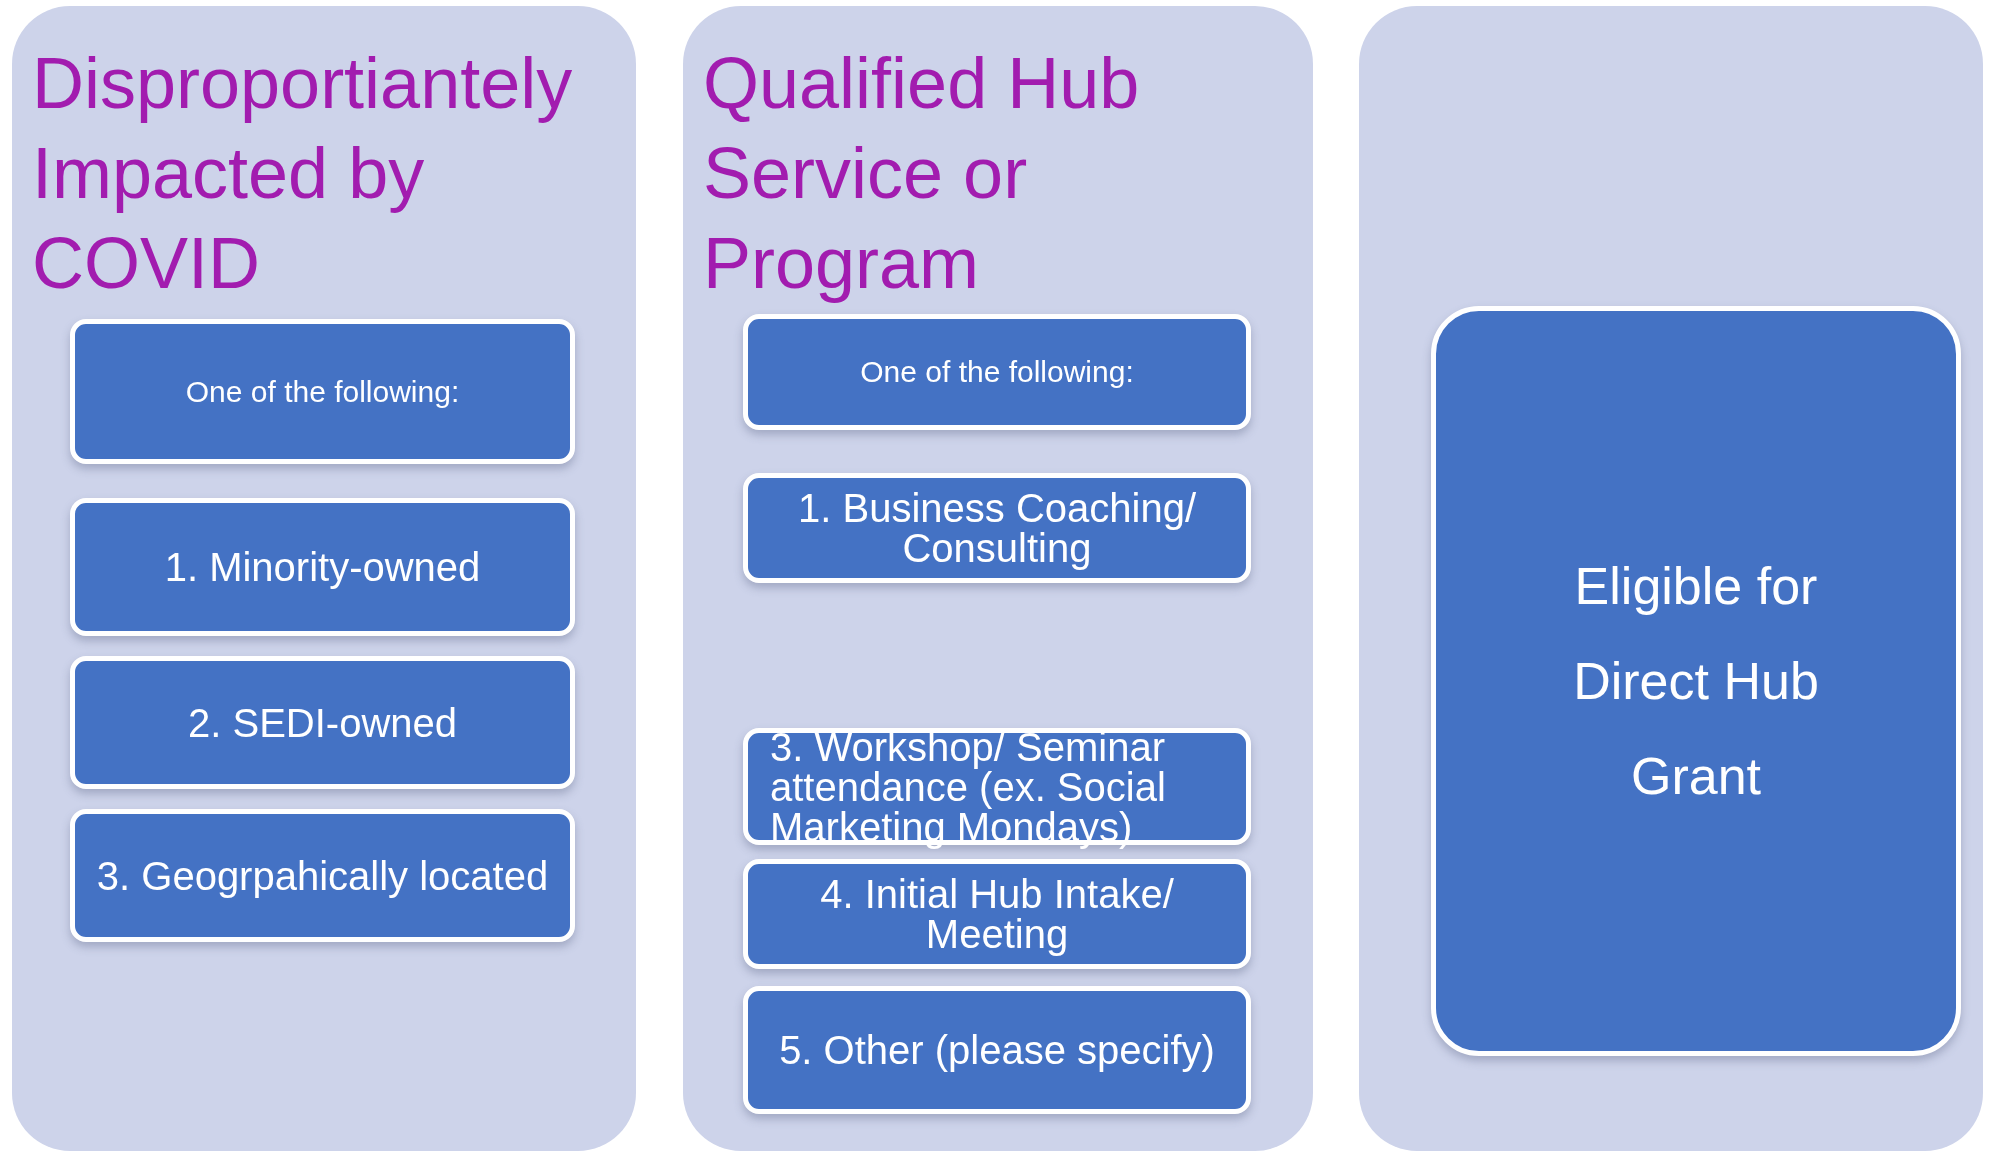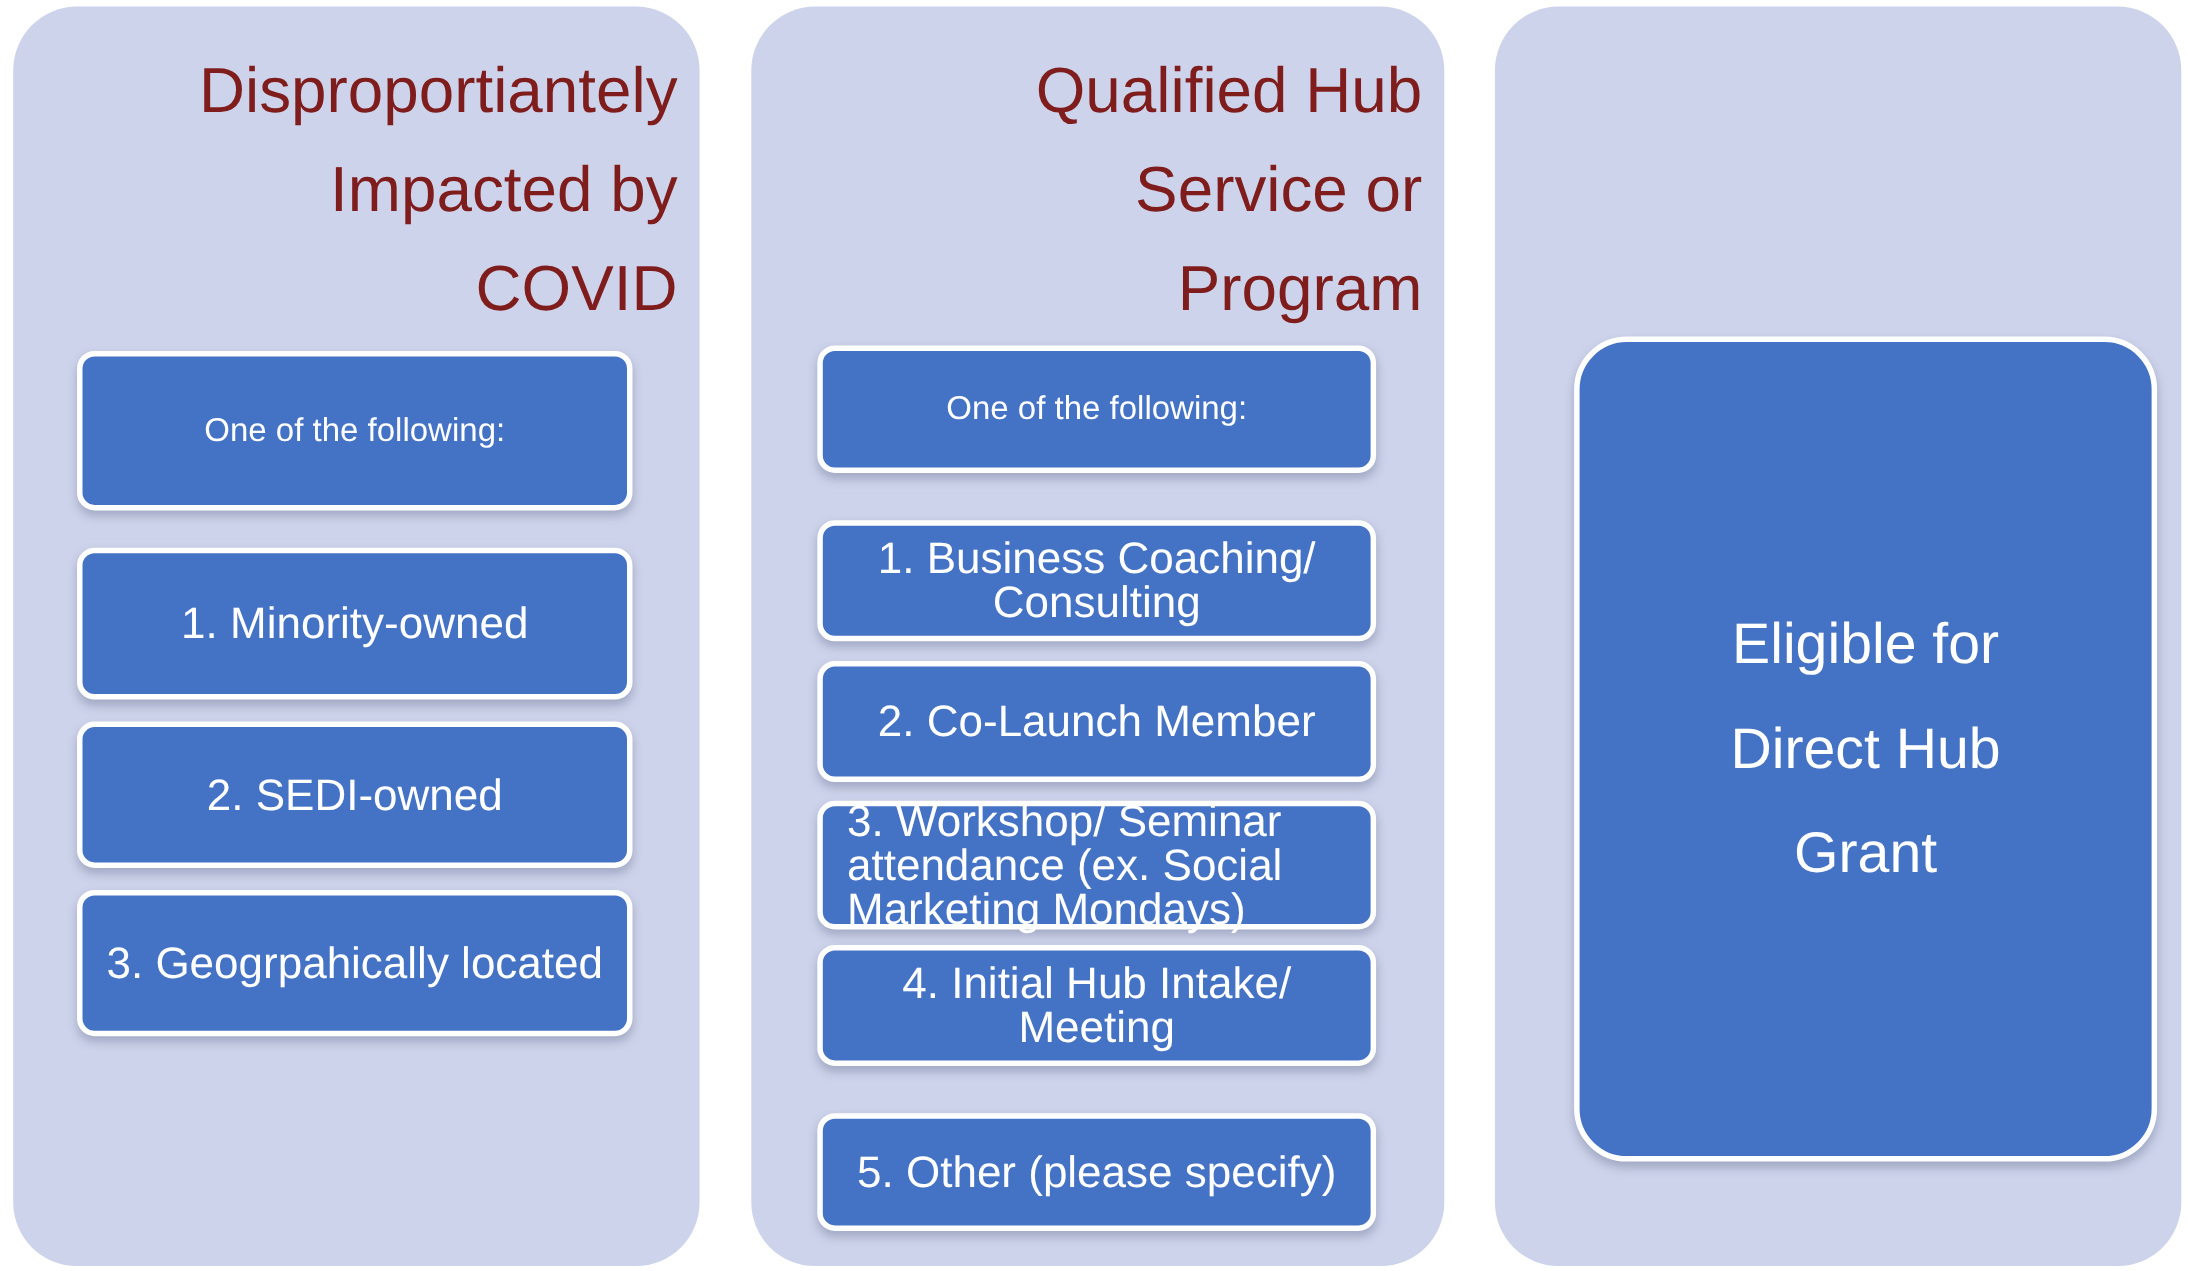--- a/index.html
+++ b/index.html
@@ -26,23 +26,23 @@
   }
   .panel.c1 { left: 12px;   width: 624px; }
   .panel.c2 { left: 683px;  width: 630px; }
   .panel.c3 { left: 1359px; width: 624px; }
 
   .panel-title {
     position: absolute;
     top: 32px;
     left: 20px;
     right: 20px;
-    text-align: right;
-    color: #7f1d1d;
-    font-size: 58px;
+    text-align: left;
+    color: #a21caf;
+    font-size: 72px;
     line-height: 90px;
     white-space: pre-line;
     letter-spacing: 0px;
   }
 
   .obox {
     position: absolute;
     background: #4472c4;
     border: 5px solid #ffffff;
     border-radius: 16px;
@@ -68,21 +68,21 @@
   .obox.b1-3 { top: 650px; height: 133px; }
   .obox.b1-4 { top: 803px; height: 133px; }
   .obox.b1-5 { top: 955px; height: 130px; }
 
   
   .obox.b2-1 { top: 308px; height: 116px; }
   .obox.b2-2 { top: 467px; height: 110px; }
   .obox.b2-3 { top: 595px; height: 110px; }
   .obox.b2-4 { top: 722px; height: 117px; }
   .obox.b2-5 { top: 853px; height: 110px; }
-  .obox.b2-6 { top: 980px; height: 107px; margin-top: 26px; }
+  .obox.b2-6 { top: 980px; height: 128px; }
 
   
   .obox.left {
     justify-content: flex-start;
     text-align: left;
     padding: 0 14px 0 22px;
   }
 
   .result-box {
     position: absolute;
@@ -119,21 +119,20 @@
     <div class="obox b1-3">2. SEDI-owned</div>
     <div class="obox b1-4">3. Geogrpahically located</div>
   </div>
 
   <div class="panel c2">
     <div class="panel-title">Qualified Hub
 Service or
 Program</div>
     <div class="obox intro b2-1">One of the following:</div>
     <div class="obox b2-2">1. Business Coaching/ Consulting</div>
-    <div class="obox b2-3">2. Co-Launch Member</div>
     <div class="obox left b2-4">3. Workshop/ Seminar attendance (ex. Social Marketing Mondays)</div>
     <div class="obox b2-5">4. Initial Hub Intake/ Meeting</div>
     <div class="obox b2-6">5. Other (please specify)</div>
   </div>
 
   <div class="panel c3">
     <div class="result-box">Eligible for
 Direct Hub
 Grant</div>
   </div>

